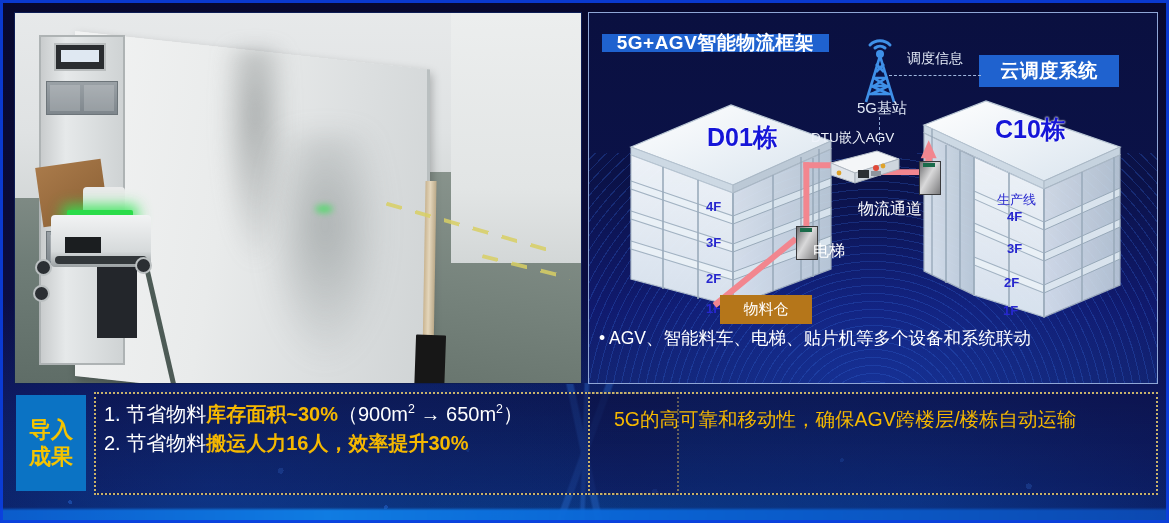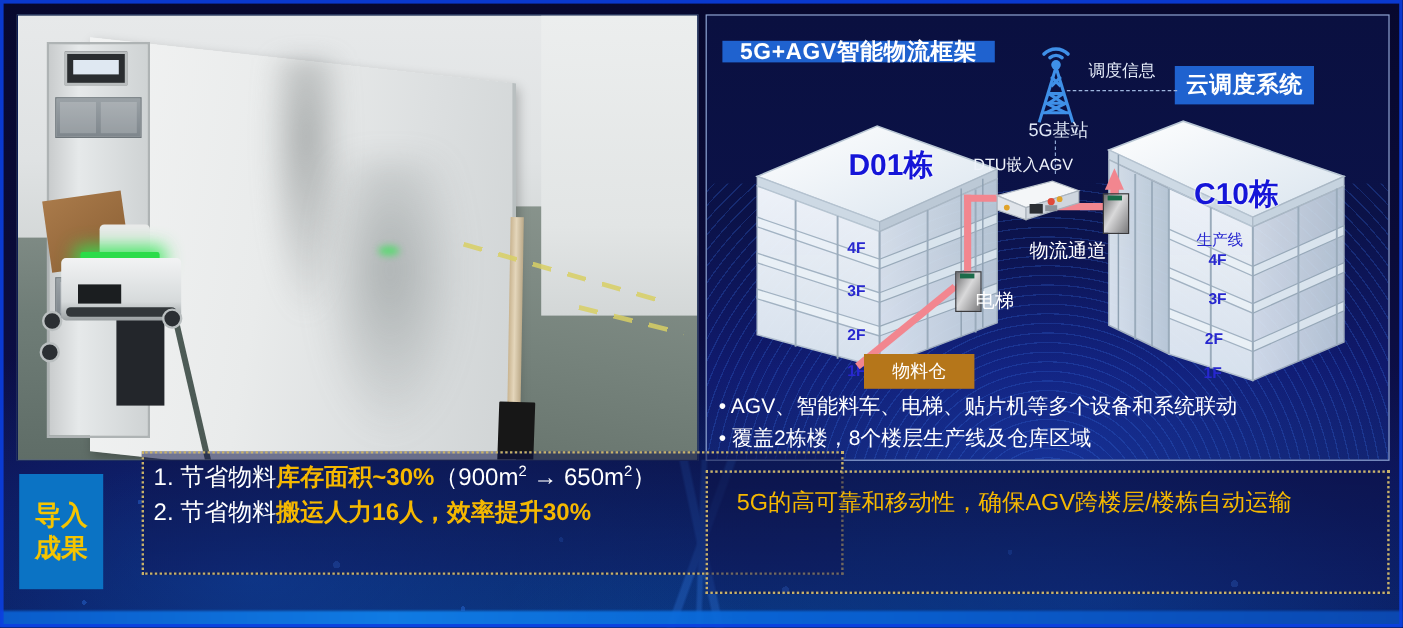--- a/index.html
+++ b/index.html
@@ -129,42 +129,42 @@
   #diagram .dpat{
     position:absolute; left:0; bottom:0; width:100%; height:230px; opacity:.30;
     background:
       repeating-radial-gradient(circle at 50% 120%, transparent 0 7px, #2f62d0 7px 8px);
   }
   .badge{
     position:absolute; background:#1f62cf; color:#fff; font-weight:bold;
     display:flex; align-items:center; justify-content:center; letter-spacing:.5px;
   }
   #badge-title{ left:13px; top:21px; width:227px; height:18px; font-size:19px; }
-  #badge-cloud{ left:390px; top:42px; width:116px; height:32px; font-size:19px; }
+  #badge-cloud{ left:390px; top:42px; width:140px; height:32px; font-size:19px; }
 
   
   .tower{ position:absolute; left:263px; top:15px; width:56px; height:76px; }
   .tower svg{ width:100%; height:100%; display:block; }
   .tower-label{ position:absolute; left:248px; top:86px; width:90px; text-align:center;
     color:#dfe7f5; font-size:15px; }
   .sched-label{ position:absolute; left:318px; top:37px; color:#e3eaf7; font-size:14px; }
   .dash-h{ position:absolute; left:300px; top:62px; width:92px; height:0;
     border-top:1px dashed #9fb6de; }
   .dash-v{ position:absolute; left:290px; top:104px; width:0; height:28px;
     border-left:1px dashed #8ea6d2; }
 
   
   .bldg{ position:absolute; }
   .bldg svg{ display:block; }
   #bldg-left{ left:34px; top:88px; width:215px; height:225px; }
   #bldg-right{ left:325px; top:82px; width:215px; height:230px; }
   .blabel{ position:absolute; color:#1515d8; font-weight:bold; font-size:25px;
      text-shadow:0 0 2px #fff,0 0 2px #fff; }
   #lbl-d01{ left:118px; top:108px; }
-  #lbl-c10{ left:406px; top:100px;margin-top:32px; }
+  #lbl-c10{ left:406px; top:100px; }
   .floor{ position:absolute; color:#2727cf; font-size:13px; font-weight:bold; }
 
   .agvcar{ position:absolute; left:236px; top:134px; width:78px; height:42px; }
   .agv-label{ position:absolute; left:222px; top:116px; color:#eef2fa; font-size:13.5px; }
   .corridor-label{ position:absolute; left:221px; top:186px; color:#fff; font-size:16px;padding-left:48px; }
   .elev-label{ position:absolute; left:224px; top:228px; color:#fff; font-size:16px; }
   .prodline-label{ position:absolute; left:408px; top:178px; color:#2727cf; font-size:13px; }
 
   .pinkpath{ position:absolute; left:0; top:0; width:100%; height:100%; pointer-events:none; }
   .elevbox{ position:absolute; width:22px; height:34px;
@@ -180,24 +180,23 @@
   .bullets{ position:absolute; left:10px; top:312px; width:556px; color:#fff; }
   .bullets div{ font-size:17.5px; line-height:1.55; white-space:nowrap; }
 
   
   #res-tag{
     position:absolute; left:16px; top:395px; width:70px; height:96px; background:#0b73c4;
     display:flex; flex-direction:column; align-items:center; justify-content:center;
     color:#f5c400; font-weight:bold; font-size:22px; line-height:1.25;
   }
   #res-box{
-    position:absolute; left:94px; top:376px; width:585px; height:103px;
+    position:absolute; left:94px; top:392px; width:585px; height:103px;
     border:2px dotted #c8b26a; padding:6px 0 0 8px;
     background:linear-gradient(180deg, rgba(12,18,70,.55), rgba(14,24,90,.45));
-    margin-left:24px;
   }
   .res-line{ color:#fff; font-size:20px; line-height:1.45; white-space:nowrap; }
   .res-line b{ color:#f5b800; }
   sup{ font-size:.62em; vertical-align:super; }
 
   
   #cmp-box{
     position:absolute; left:588px; top:392px; width:570px; height:103px;
     border:2px dotted #c8b26a; padding:9px 0 0 10px;
     background:linear-gradient(180deg, rgba(12,18,70,.55), rgba(14,24,90,.45));
@@ -419,21 +418,20 @@
       <rect x="46" y="24" width="10" height="5" fill="#8d949c"></rect>
     </svg>
   </div>
   <div class="agv-label">DTU嵌入AGV</div>
   <div class="corridor-label">物流通道</div>
   <div class="elev-label">电梯</div>
   <div class="warehouse">物料仓</div>
 
   <div class="bullets">
     <div>• AGV、智能料车、电梯、贴片机等多个设备和系统联动</div>
-    <div>• 覆盖2栋楼，8个楼层生产线及仓库区域</div>
   </div>
 </div>
 
 <div id="res-tag">
   <span>导入</span>
   <span>成果</span>
 </div>
 
 <div id="res-box">
   <div class="res-line"><span>1. </span><span>节省物料</span><b>库存面积~30%</b><span>（900m</span><sup>2</sup><span> → 650m</span><sup>2</sup><span>）</span></div>

